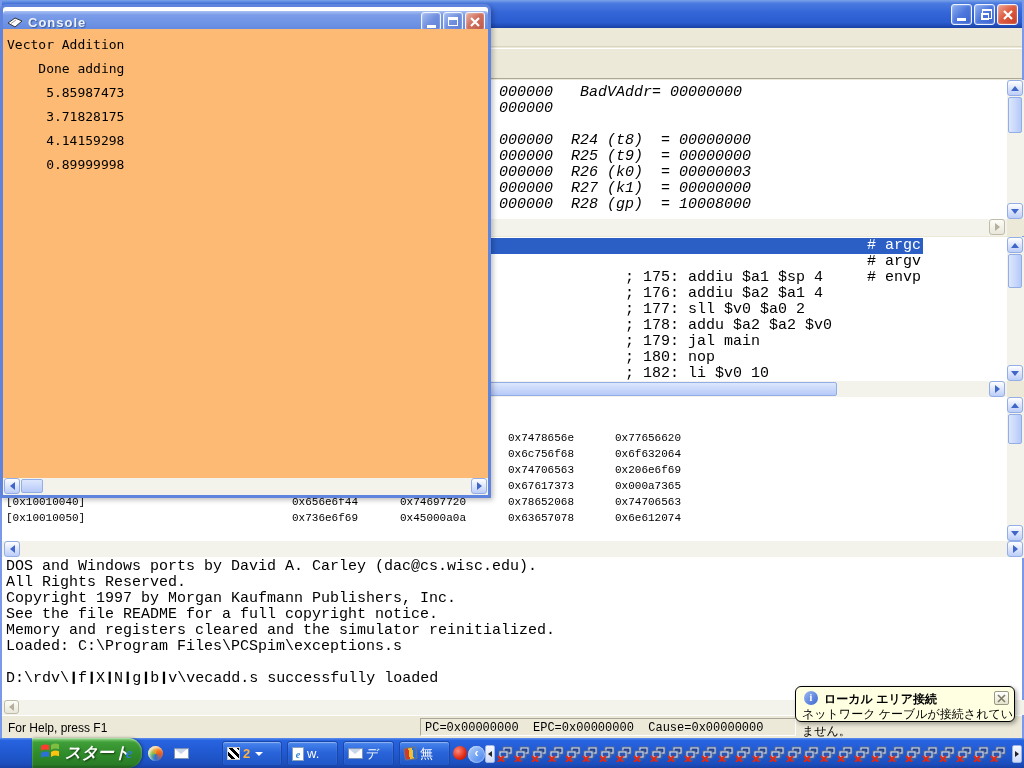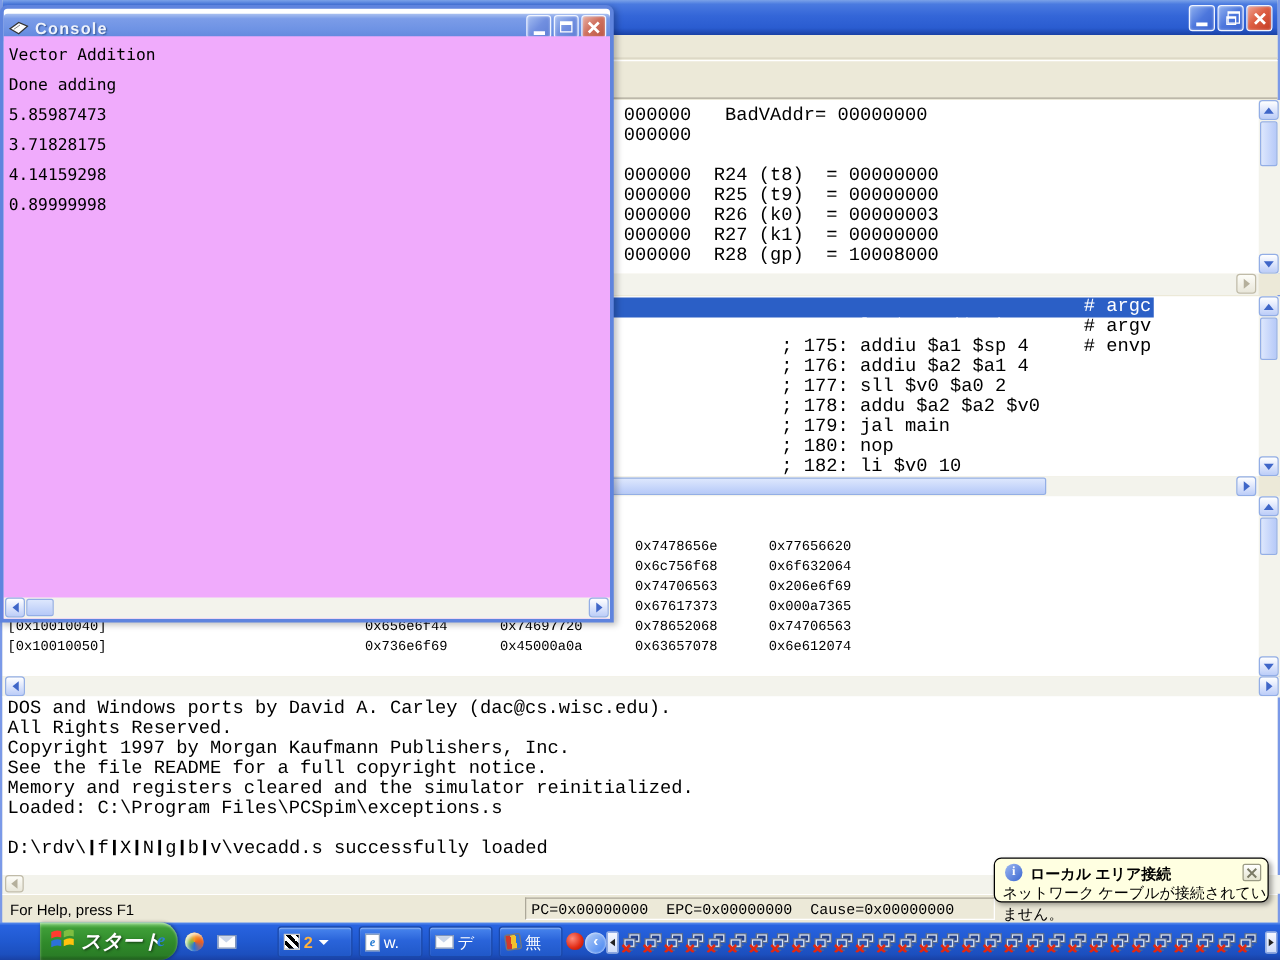--- a/index.html
+++ b/index.html
@@ -26,21 +26,21 @@
   .menustrip  { position:absolute; left:0; right:0; top:28px; height:19px; background:#ece9d8; border-bottom:1px solid #d8d4c0; }
   .toolstrip  { position:absolute; left:0; right:0; top:48px; height:31px; background:#ece9d8; border-top:1px solid #fff; border-bottom:1px solid #aca899; }
 
   
   .pane { position:absolute; left:0; right:0; background:#fff; overflow:hidden; }
   #pane-regs { top:80px;  height:139px; }
   #pane-asm  { top:237px; height:144px; }
   #pane-data { top:397px; height:144px; }
   #pane-msgs { top:557px; height:143px; }
 
-  #reg-lines  { position:absolute; left:497px; top:5px; font-size:15px; line-height:16px; }
+  #reg-lines  { position:absolute; left:497px; top:5px; font-size:15px; line-height:16px;font-style:italic; }
   #msg-lines  { position:absolute; left:4px;  top:2px; font-size:15px; line-height:16px; }
   .txtline { height:16px; white-space:pre; color:#000; }
 
   .asm-rows { position:absolute; left:0; top:1px; right:0; }
   .asm-line { position:relative; height:16px; font-size:15px; line-height:16px; white-space:pre; color:#000; }
   .asm-line .code { padding-left:533px; white-space:pre; }
   .asm-line .comment { position:absolute; left:865px; top:0; white-space:pre; }
   .asm-line.sel { background:#2b5fc6; color:#fff; width:921px; }
 
   .mem-rows { position:absolute; left:0; top:33px; right:0; }
@@ -72,21 +72,21 @@
 
   
   #console-window { position:absolute; left:0; top:4px; width:491px; height:494px; z-index:10;
     border:3px solid #5f84de; border-radius:6px 6px 0 0; background:#fff; box-shadow:2px 2px 5px rgba(0,0,0,.25); }
   #console-title { position:absolute; left:0; top:4px; right:0; height:22px; border-radius:3px 3px 0 0;
     background:linear-gradient(180deg,#a9c0f0 0%,#7b9ce8 18%,#6d92e4 60%,#5d83da 100%); display:flex; align-items:center; }
   #console-title .ttl { color:#eef2fb; font-weight:bold; font-size:13px; letter-spacing:1px; margin-left:5px; text-shadow:1px 1px 1px #3a5a9c; }
   #console-title .icon { margin-left:4px; display:flex; }
   #console-btns { position:absolute; right:3px; top:1px; display:flex; gap:2px; }
   #console-btns .tb-btn { width:20px; height:19px; }
-  #console-client { position:absolute; left:0; top:22px; right:0; bottom:0; background:#f0abfc; overflow:hidden; }
+  #console-client { position:absolute; left:0; top:22px; right:0; bottom:0; background:#fdba74; overflow:hidden;text-align:right; }
   #console-lines { position:absolute; left:4px; top:4px; font-family:"DejaVu Sans Mono",monospace; font-size:13px; line-height:24px; color:#000; }
   #console-hbar { position:absolute; left:0; right:0; bottom:0; height:17px; background:#f3f3ec; }
 
   
   #balloon { position:absolute; left:795px; top:686px; width:220px; height:36px; z-index:40;
     background:#ffffe1; border:1px solid #000; border-radius:6px; box-shadow:2px 2px 4px rgba(0,0,0,.35); font-size:12px; }
   #balloon-title { position:absolute; left:28px; top:4px; font-weight:bold; color:#000; }
   #balloon-body  { position:absolute; left:6px; top:19px; color:#000; }
   #balloon-info  { position:absolute; left:8px; top:4px; width:14px; height:14px; border-radius:50%;
     background:linear-gradient(135deg,#9db8f2,#3a66d0); color:#fff; font-size:10px; font-weight:bold; text-align:center; line-height:14px; font-family:"Liberation Serif",serif; }

